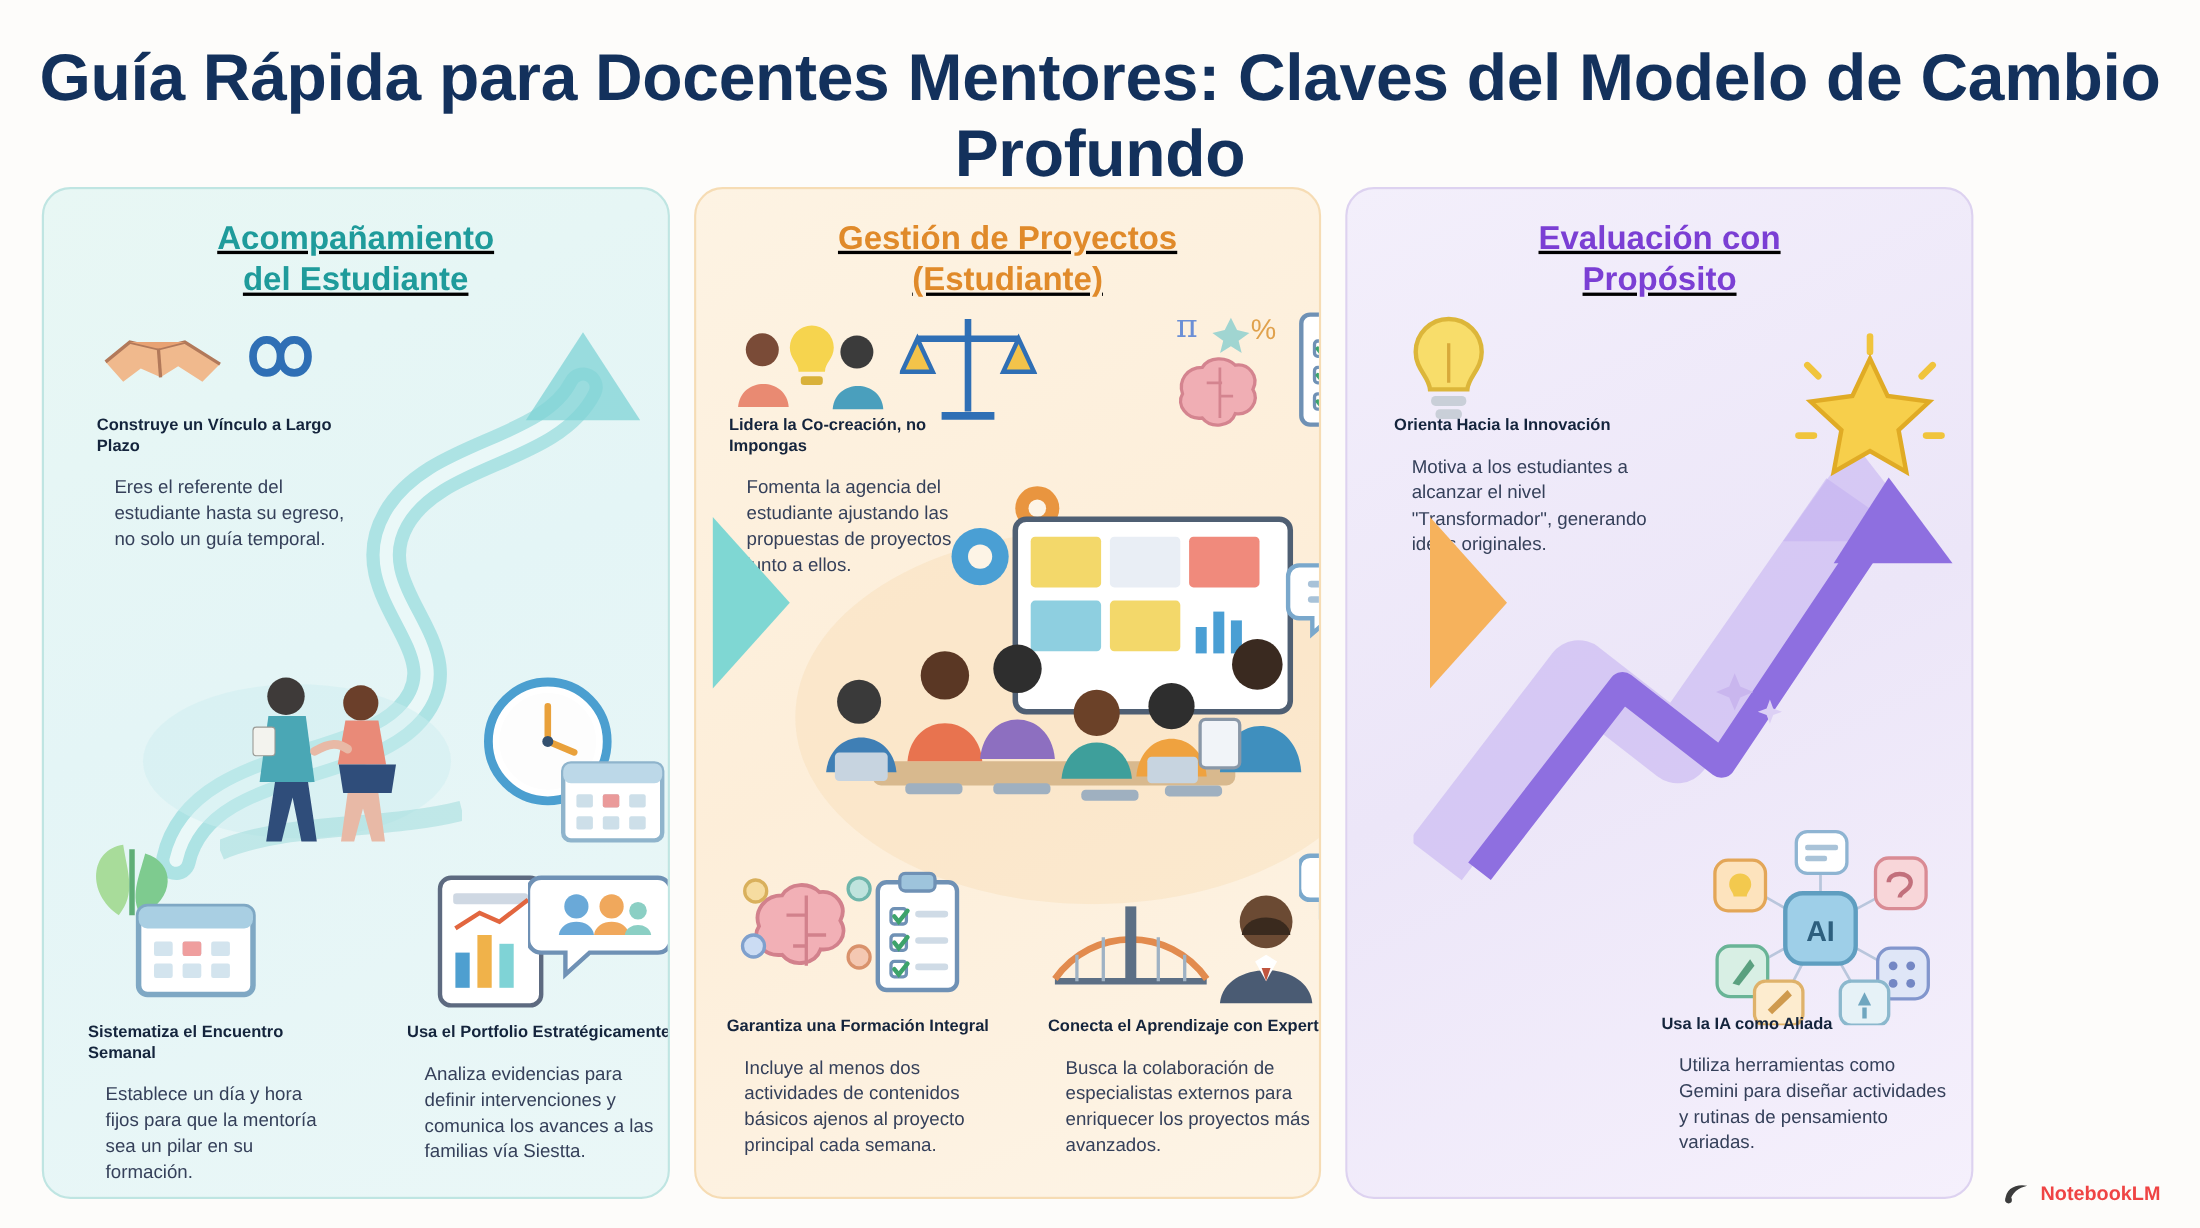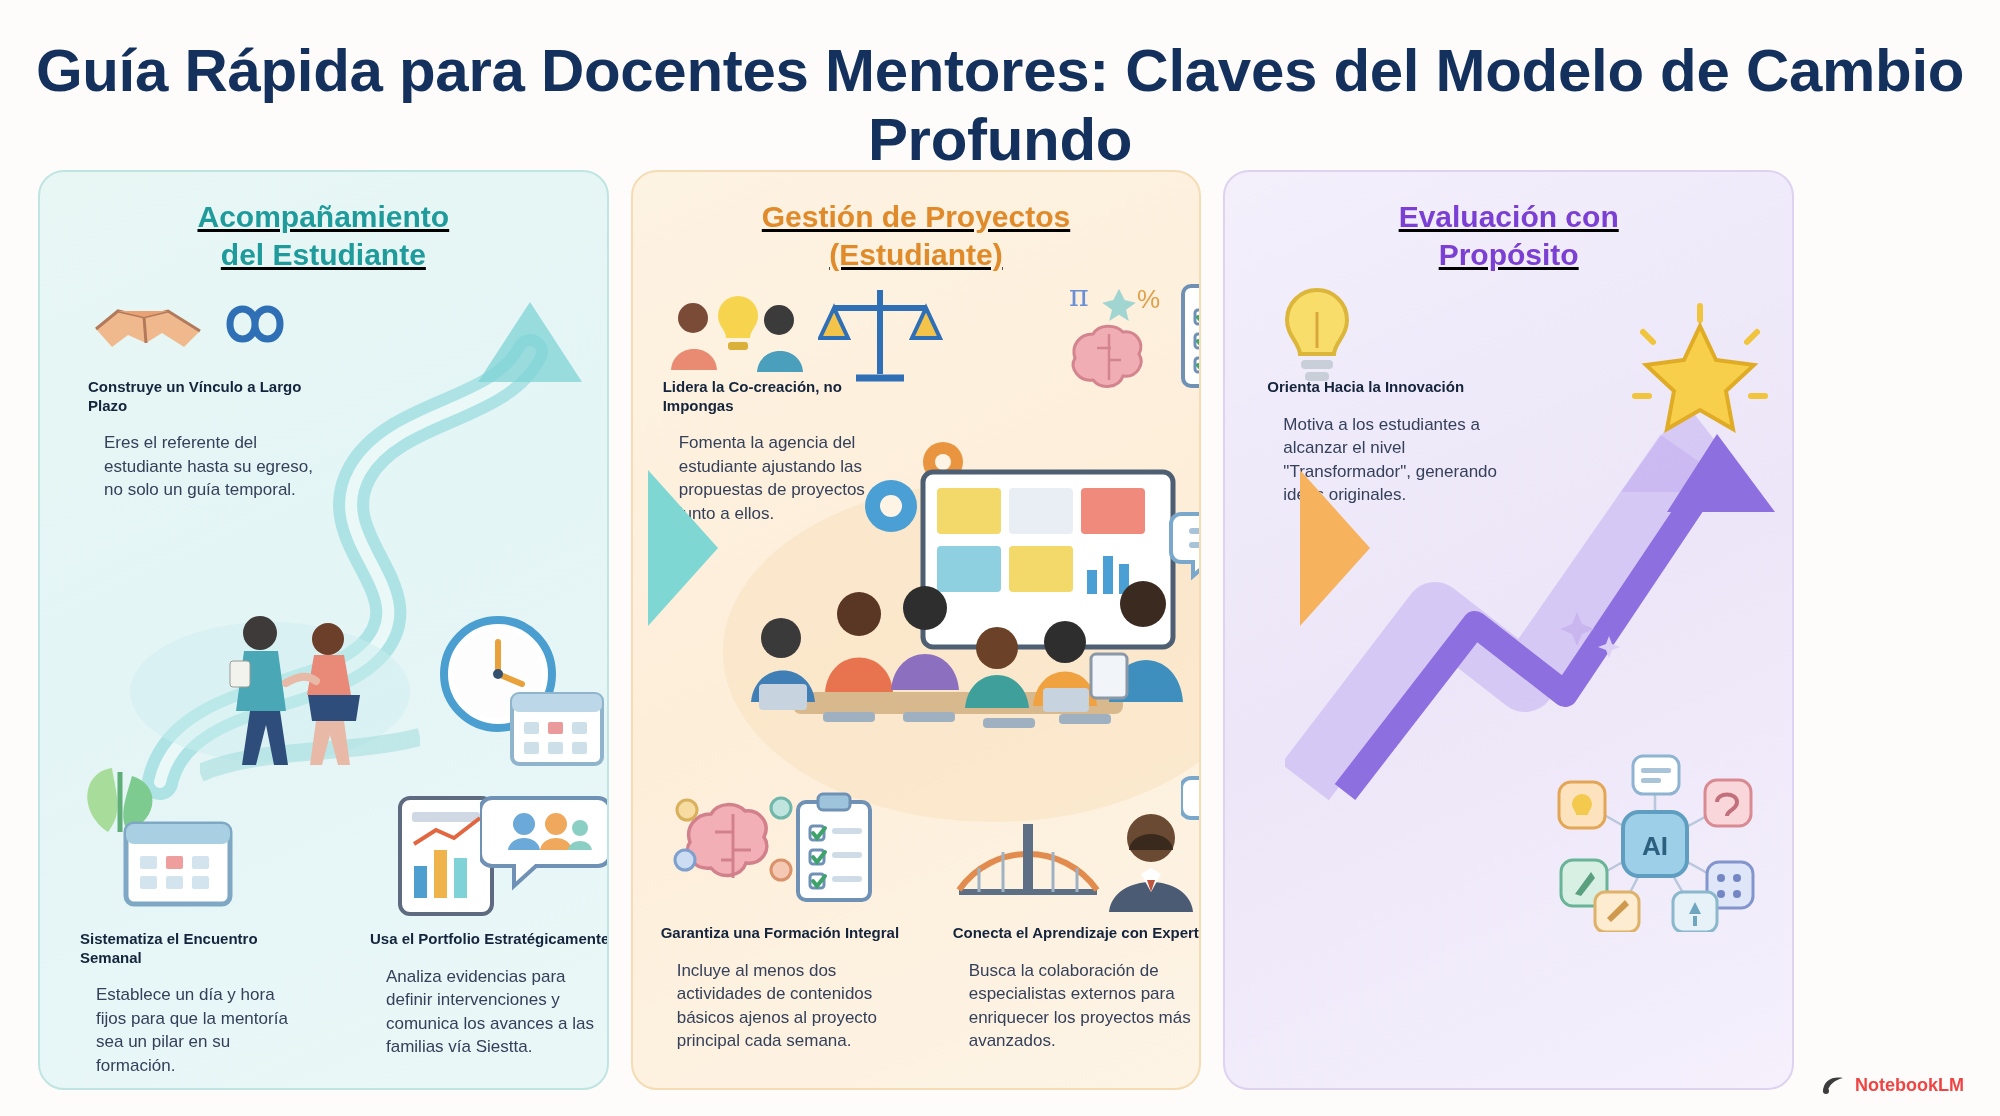--- a/index.html
+++ b/index.html
@@ -520,20 +520,24 @@
           <path d="M180 150 l6 12 l-12 0 z" fill="#6fa6bf"></path>
           <path d="M180 164 v10" stroke="#6fa6bf" stroke-width="4"></path>
         </g>
       </svg>
 
       <svg class="art" style="left:332px; top:430px;" width="70" height="70" viewBox="0 0 70 70">
         <path d="M20 10 l5 12 l12 5 l-12 5 l-5 12 l-5 -12 l-12 -5 l12 -5 z" fill="#c9b6ee"></path>
         <path d="M52 34 l3 8 l8 3 l-8 3 l-3 8 l-3 -8 l-8 -3 l8 -3 z" fill="#dcd0f5"></path>
       </svg>
 
+      <div class="block center" style="left:285px; top:750px; width:285px;">
+        <h3>Usa la IA como Aliada</h3>
+        <p>Utiliza herramientas como Gemini para diseñar actividades y rutinas de pensamiento variadas.</p>
+      </div>
     </div>
   </div>
 
   <div class="connector c1"></div>
   <div class="connector c2"></div>
 
   <div class="wm">
     <span>
       <svg width="26" height="22" viewBox="0 0 26 22">
         <path d="M3 18 C3 6, 13 2, 23 4 C15 6, 9 10, 7 19 Z" fill="#3c3c3c"></path>

